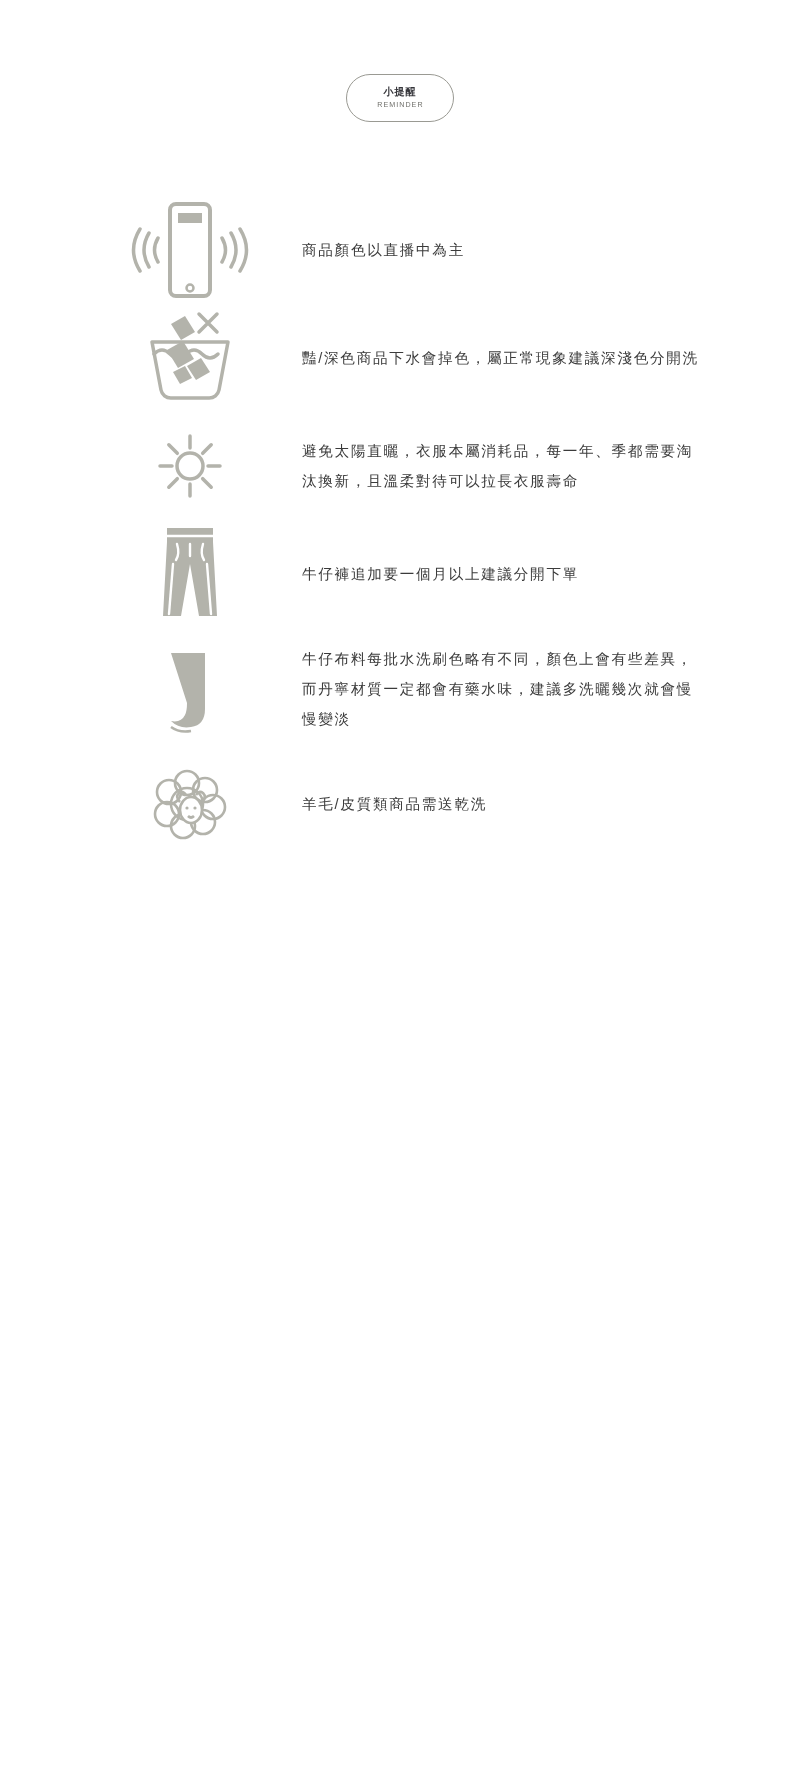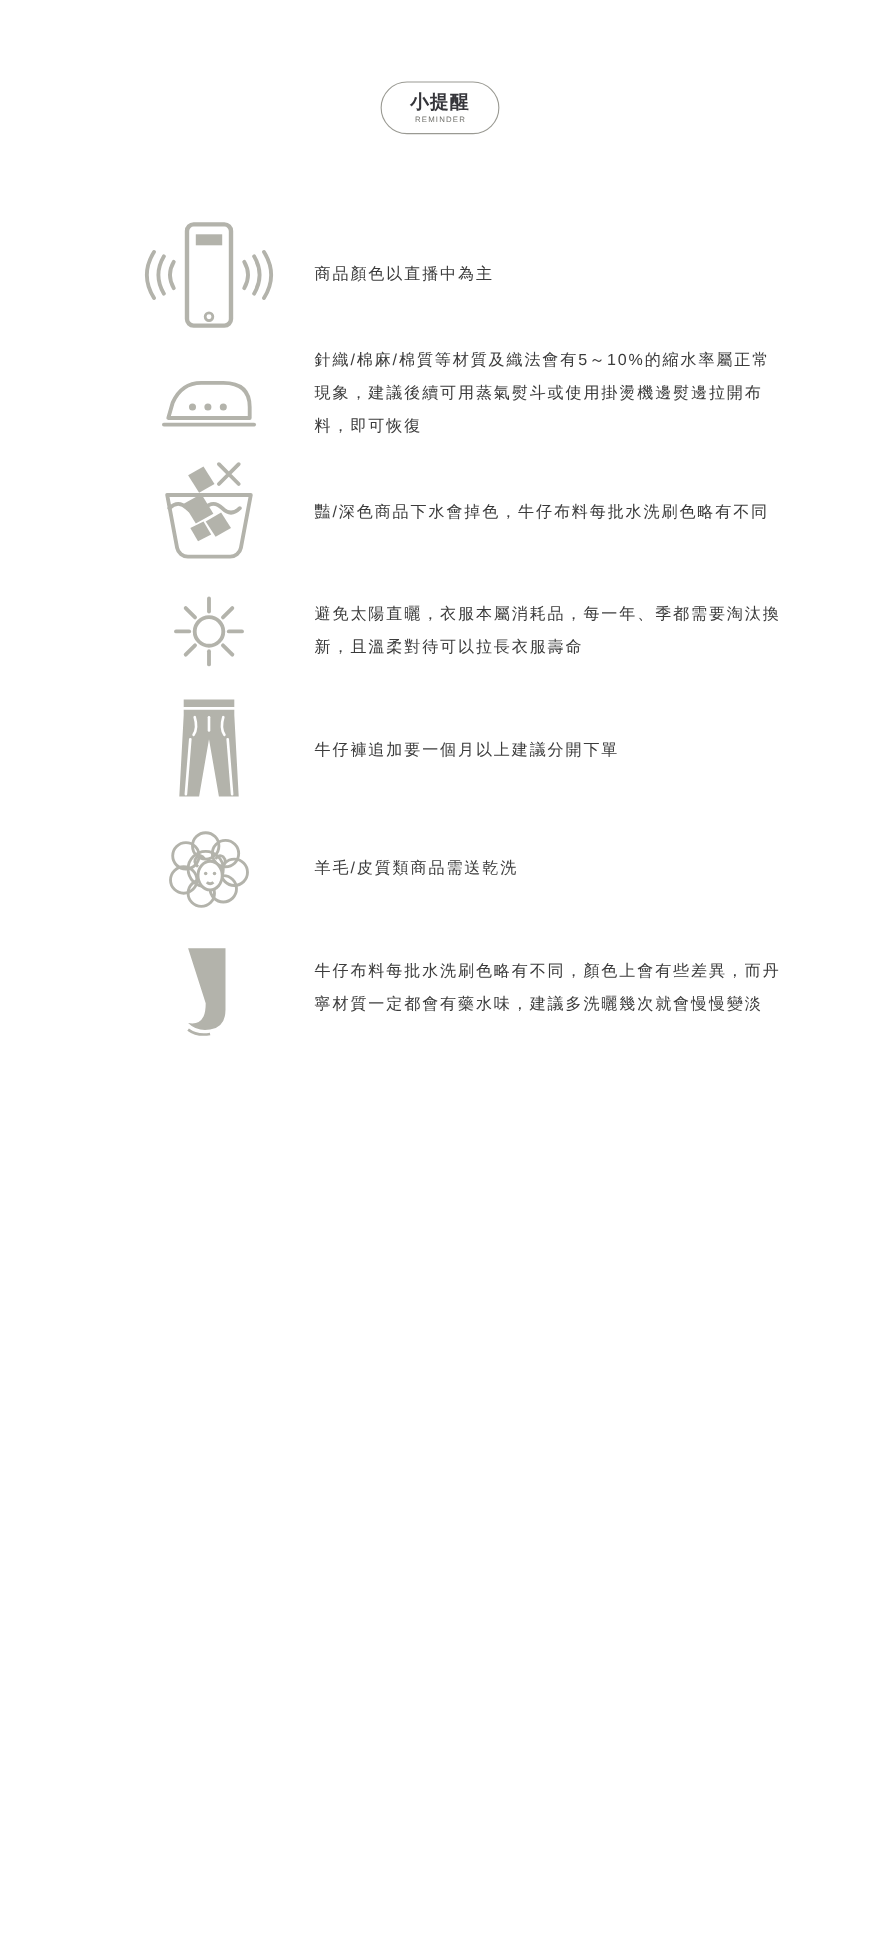--- a/index.html
+++ b/index.html
@@ -34,21 +34,21 @@
     height: 46px;
     border: 1px solid #9a9a93;
     border-radius: 24px;
     display: flex;
     flex-direction: column;
     align-items: center;
     justify-content: center;
     line-height: 1;
   }
   .badge-title {
-    font-size: 17px;
+    font-size: 10px;
     letter-spacing: 1px;
     color: #35353a;
     font-weight: 700;
     margin-bottom: 4px;
   }
   .badge-sub {
     font-size: 7.5px;
     letter-spacing: 1.1px;
     color: #6f6f6a;
     transform: scale(0.95);
@@ -75,21 +75,21 @@
   .text-cell {
     flex: 1;
     padding-left: 26px;
     padding-right: 58px;
     font-size: 14.6px;
     line-height: 30px;
     letter-spacing: 1.7px;
     color: #3b3b3b;
     max-width: 430px;
   }
-  .text-cell p { margin: 0; }
+  .text-cell p { margin: 16px; }
 
   svg { display: block; }
 </style>
 </head>
 <body>
 
 <div class="page">
 
   <div class="header">
     <div class="badge">
@@ -113,51 +113,37 @@
           <path d="M106 35 q10 17 0 34" stroke-width="3.5" stroke-linecap="round"></path>
           <path d="M115 31 q13 21 0 42" stroke-width="3.5" stroke-linecap="round"></path>
         </svg>
       </div>
       <div class="text-cell">
         <p>商品顏色以直播中為主</p>
       </div>
     </div>
 
 
-    <div class="item">
-      <div class="icon-cell">
-        <svg width="130" height="104" viewBox="0 0 130 104" fill="none" stroke="#b3b3ab">
-          <path d="M28 74 h74 v-10 q0 -22 -24 -22 H58 q-18 0 -26 18 Z" stroke-width="3.5" stroke-linejoin="round"></path>
-          <path d="M24 80 h82" stroke-width="3.5" stroke-linecap="round"></path>
-          <circle cx="50" cy="64" r="3.2" fill="#b3b3ab" stroke="none"></circle>
-          <circle cx="64" cy="64" r="3.2" fill="#b3b3ab" stroke="none"></circle>
-          <circle cx="78" cy="64" r="3.2" fill="#b3b3ab" stroke="none"></circle>
-        </svg>
-      </div>
-      <div class="text-cell">
-        <p>針織/棉麻/棉質等材質及織法會有5～10%的縮水率屬正常現象，建議後續可用蒸氣熨斗或使用掛燙機邊熨邊拉開布料，即可恢復</p>
-      </div>
-    </div>
 
     <div class="item">
       <div class="icon-cell">
         <svg width="130" height="104" viewBox="0 0 130 104" fill="none" stroke="#b3b3ab">
           <path d="M27 36 h76 l-9 48 a10 10 0 0 1 -10 8 H46 a10 10 0 0 1 -10 -8 Z" stroke-width="3.5" stroke-linejoin="round"></path>
           <path d="M29 48 q8 -8 16 0 t16 0 t16 0 t16 0" stroke-width="3.5" stroke-linecap="round"></path>
           <g fill="#b3b3ab" stroke="none">
             <path d="M46 18 l14 -8 l10 16 l-14 8 Z"></path>
             <path d="M42 44 l16 -9 l11 18 l-16 9 Z"></path>
             <path d="M62 60 l14 -8 l9 14 l-14 8 Z"></path>
             <path d="M48 66 l12 -6 l7 12 l-12 6 Z"></path>
           </g>
           <path d="M74 8 l18 18 M92 8 l-18 18" stroke-width="3.5" stroke-linecap="round"></path>
         </svg>
       </div>
       <div class="text-cell">
-        <p>豔/深色商品下水會掉色，牛仔布料每批水洗刷色略有不同</p>
+        <p>豔/深色商品下水會掉色，屬正常現象建議深淺色分開洗</p>
       </div>
     </div>
 
 
     <div class="item">
       <div class="icon-cell">
         <svg width="130" height="104" viewBox="0 0 130 104" fill="none" stroke="#b3b3ab">
           <circle cx="65" cy="52" r="13" stroke-width="3.5"></circle>
           <g stroke-width="3.5" stroke-linecap="round">
             <path d="M65 22 v12"></path>
@@ -188,20 +174,32 @@
             <path d="M52 24 q3 10 -1 16"></path>
             <path d="M78 24 q-3 10 1 16"></path>
             <path d="M65 24 v12"></path>
             <path d="M48 44 l-4 50"></path>
             <path d="M82 44 l4 50"></path>
           </g>
         </svg>
       </div>
       <div class="text-cell">
         <p>牛仔褲追加要一個月以上建議分開下單</p>
+      </div>
+    </div>
+
+    <div class="item">
+      <div class="icon-cell">
+        <svg width="130" height="104" viewBox="0 0 130 104" fill="none">
+          <path d="M46 16 h34 v56 q0 16 -14 18 q-12 2 -20 -6 q10 2 14 -6 q2 -4 2 -12 Z" fill="#b3b3ab"></path>
+          <path d="M46 90 q8 6 20 4" stroke="#b3b3ab" stroke-width="2.4" fill="none"></path>
+        </svg>
+      </div>
+      <div class="text-cell">
+        <p>牛仔布料每批水洗刷色略有不同，顏色上會有些差異，而丹寧材質一定都會有藥水味，建議多洗曬幾次就會慢慢變淡</p>
       </div>
     </div>
 
     <div class="item">
       <div class="icon-cell">
         <svg width="130" height="104" viewBox="0 0 130 104" fill="none" stroke="#b3b3ab" stroke-width="2.6">
           <circle cx="44" cy="40" r="12"></circle>
           <circle cx="62" cy="31" r="12"></circle>
           <circle cx="80" cy="38" r="12"></circle>
           <circle cx="88" cy="55" r="12"></circle>
@@ -215,26 +213,14 @@
           <circle cx="62" cy="56" r="1.6" fill="#b3b3ab" stroke="none"></circle>
           <circle cx="70" cy="56" r="1.6" fill="#b3b3ab" stroke="none"></circle>
           <path d="M63 64 q3 3 6 0"></path>
         </svg>
       </div>
       <div class="text-cell">
         <p>羊毛/皮質類商品需送乾洗</p>
       </div>
     </div>
 
-    <div class="item">
-      <div class="icon-cell">
-        <svg width="130" height="104" viewBox="0 0 130 104" fill="none">
-          <path d="M46 16 h34 v56 q0 16 -14 18 q-12 2 -20 -6 q10 2 14 -6 q2 -4 2 -12 Z" fill="#b3b3ab"></path>
-          <path d="M46 90 q8 6 20 4" stroke="#b3b3ab" stroke-width="2.4" fill="none"></path>
-        </svg>
-      </div>
-      <div class="text-cell">
-        <p>牛仔布料每批水洗刷色略有不同，顏色上會有些差異，而丹寧材質一定都會有藥水味，建議多洗曬幾次就會慢慢變淡</p>
-      </div>
-    </div>
-
   </div>
 </div>
 
 </body></html>

